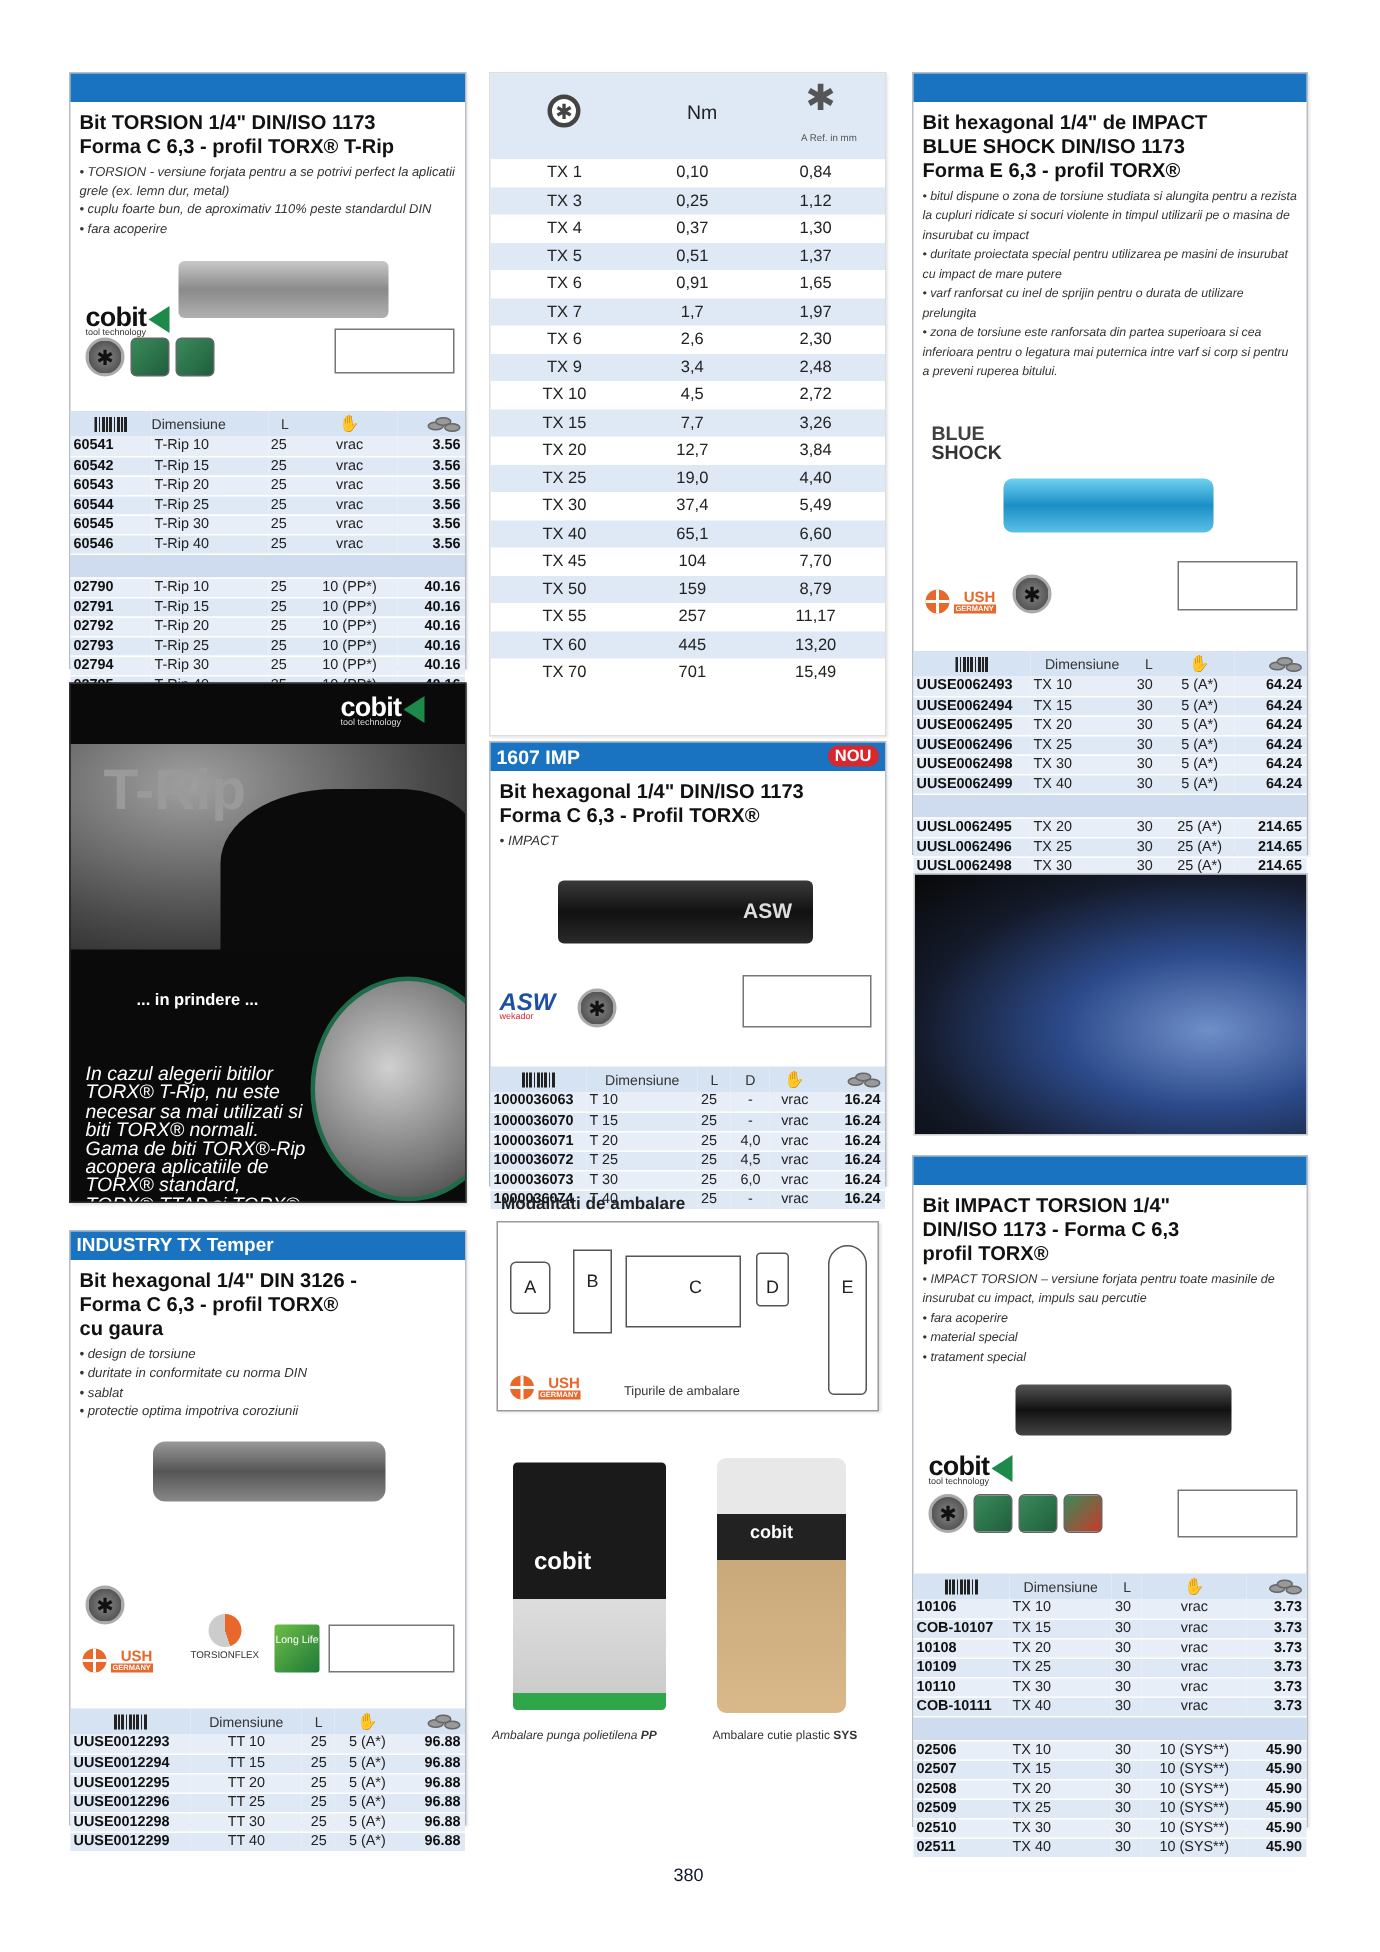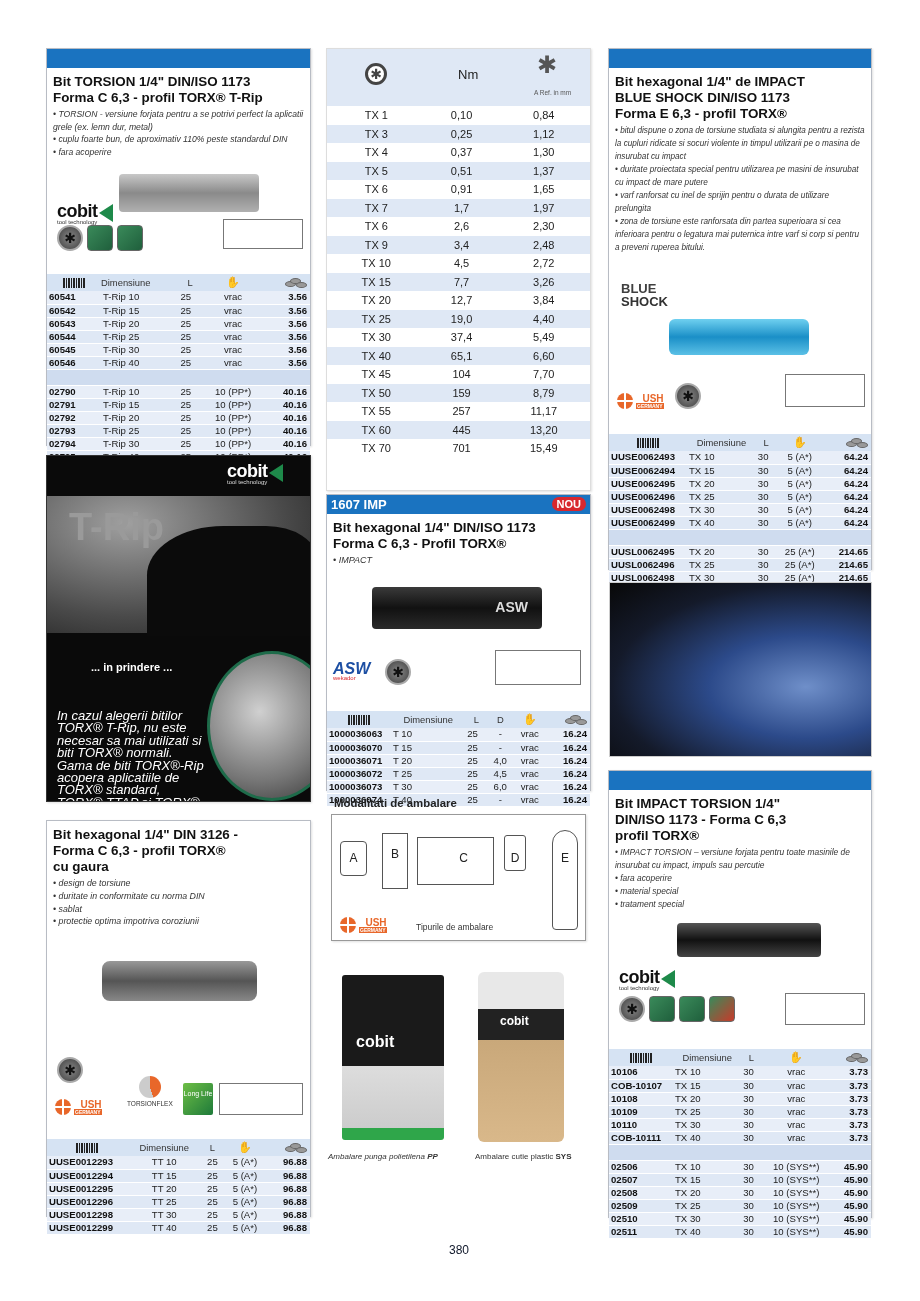--- a/index.html
+++ b/index.html
@@ -181,20 +181,21 @@
     <span class="cobit" style="color:#fff;">cobit</span><span class="cobit-k"></span>
     <span class="cobit-sub" style="color:#ddd;">tool technology</span>
   </div>
   <div class="img-ph" style="left:22px;top:50px;font-size:38px;font-weight:bold;color:#9a9a9a;">T-Rip</div>
   <div class="img-ph" style="left:44px;top:205px;font-size:11px;font-weight:bold;color:#fff;">... in prindere ...</div>
   <div class="img-ph" style="left:160px;top:195px;width:130px;height:150px;border-radius:50%;background:radial-gradient(circle at 40% 40%,#d0d0d0,#777 60%,#333);border:3px solid #1e6b4a;"></div>
   <div class="img-ph" style="left:10px;top:254px;width:150px;font-size:13px;line-height:12.4px;font-style:italic;color:#fff;">In cazul alegerii bitilor TORX® T-Rip, nu este necesar sa mai utilizati si biti TORX® normali. Gama de biti TORX®-Rip acopera aplicatiile de TORX® standard, TORX® TTAP si TORX® Wedge. Bitul TORX® T-Rip este un bit 3 in 1.</div>
 </div>
 
 <div class="panel" style="left:46px;top:820px;width:265px;height:397px;">
+  <div class="bluebar" style="font-size:12.6px;">INDUSTRY TX Temper</div>
   <div class="title">
     <div>Bit hexagonal 1/4" DIN 3126 -</div>
     <div>Forma C 6,3 - profil TORX®</div>
     <div>cu gaura</div>
   </div>
   <div class="bullets" style="font-size:8.8px;line-height:12.8px;">
     <div>• design de torsiune</div>
     <div>• duritate in conformitate cu norma DIN</div>
     <div>• sablat</div>
     <div>• protectie optima impotriva coroziunii</div>

